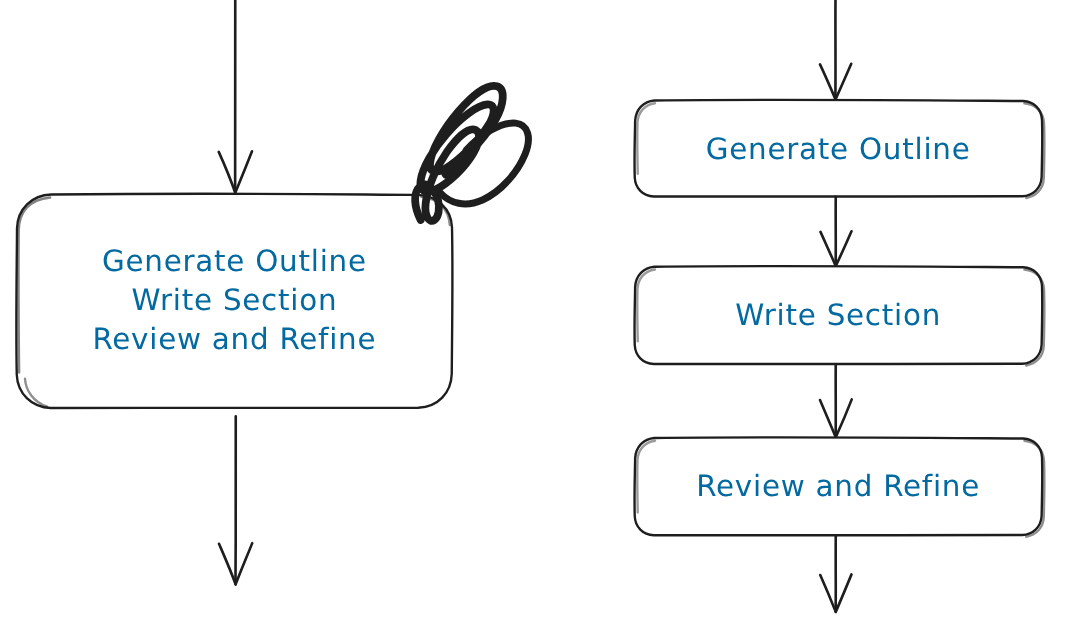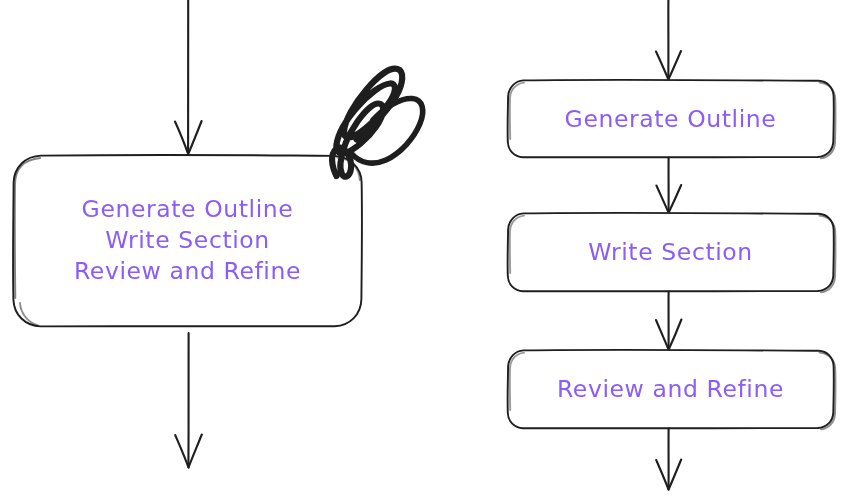--- a/index.html
+++ b/index.html
@@ -23,21 +23,21 @@
   #sketch {
     position: absolute;
     top: 0;
     left: 0;
     width: 852px;
     height: 503px;
   }
   .node-label {
     position: absolute;
     text-align: center;
-    color: #8b5cf6;
+    color: #0369a1;
     font-family: "DejaVu Sans", sans-serif;
     white-space: nowrap;
     pointer-events: none;
     letter-spacing: 0.6px;
   }
   
   #left-node-text {
     left: 13px;
     top: 155px;
     width: 349px;

